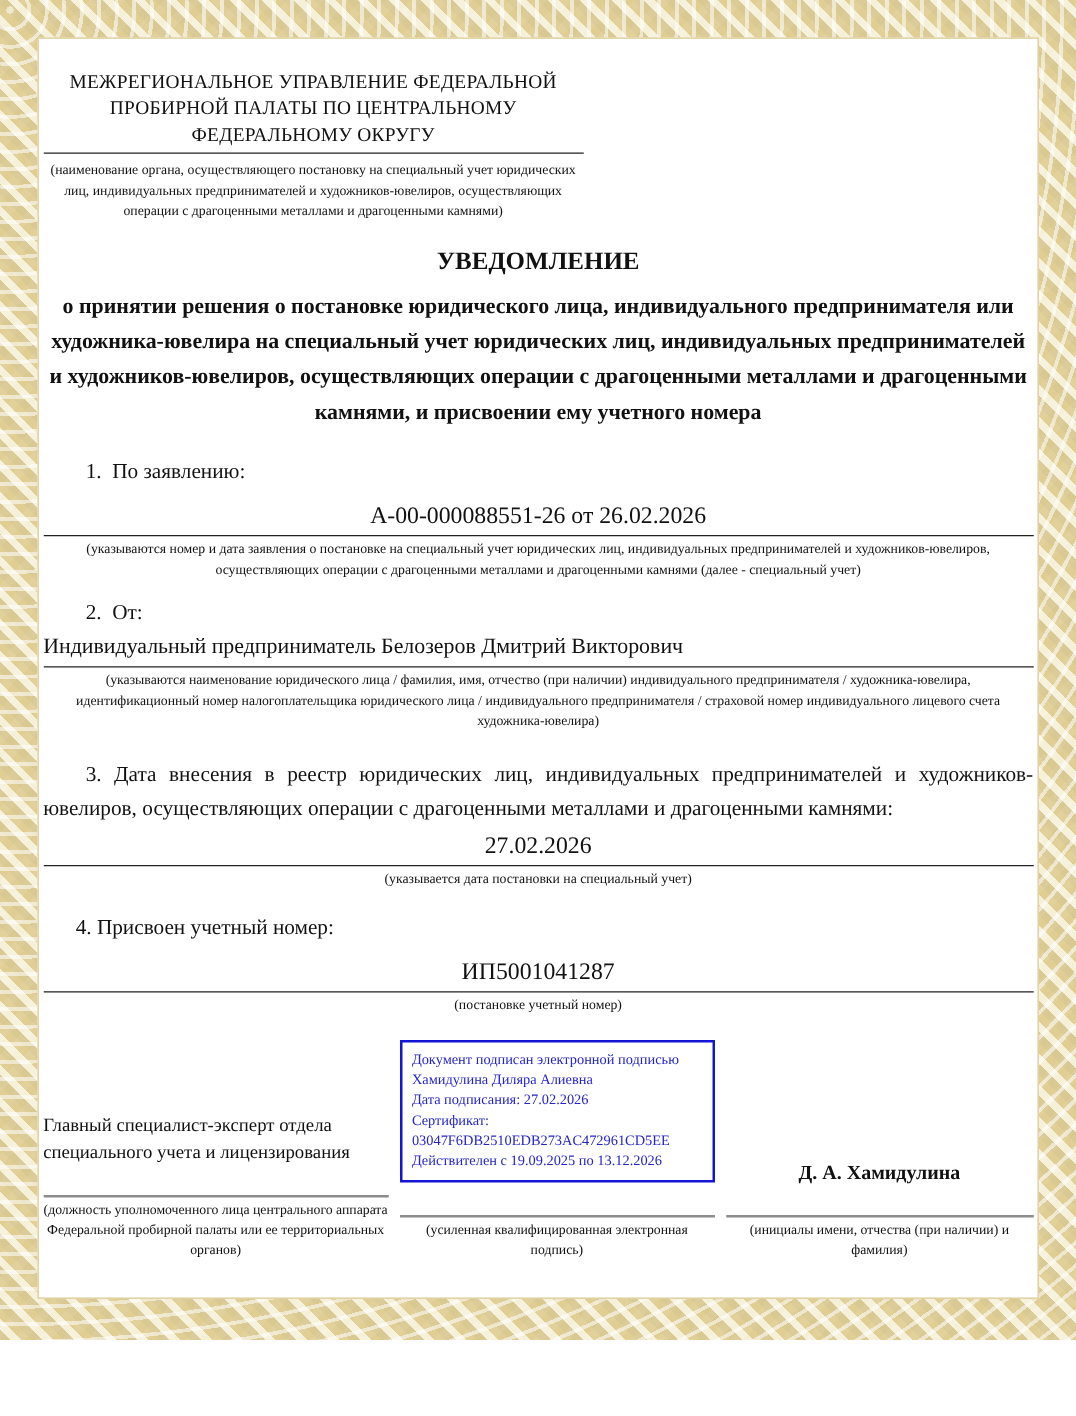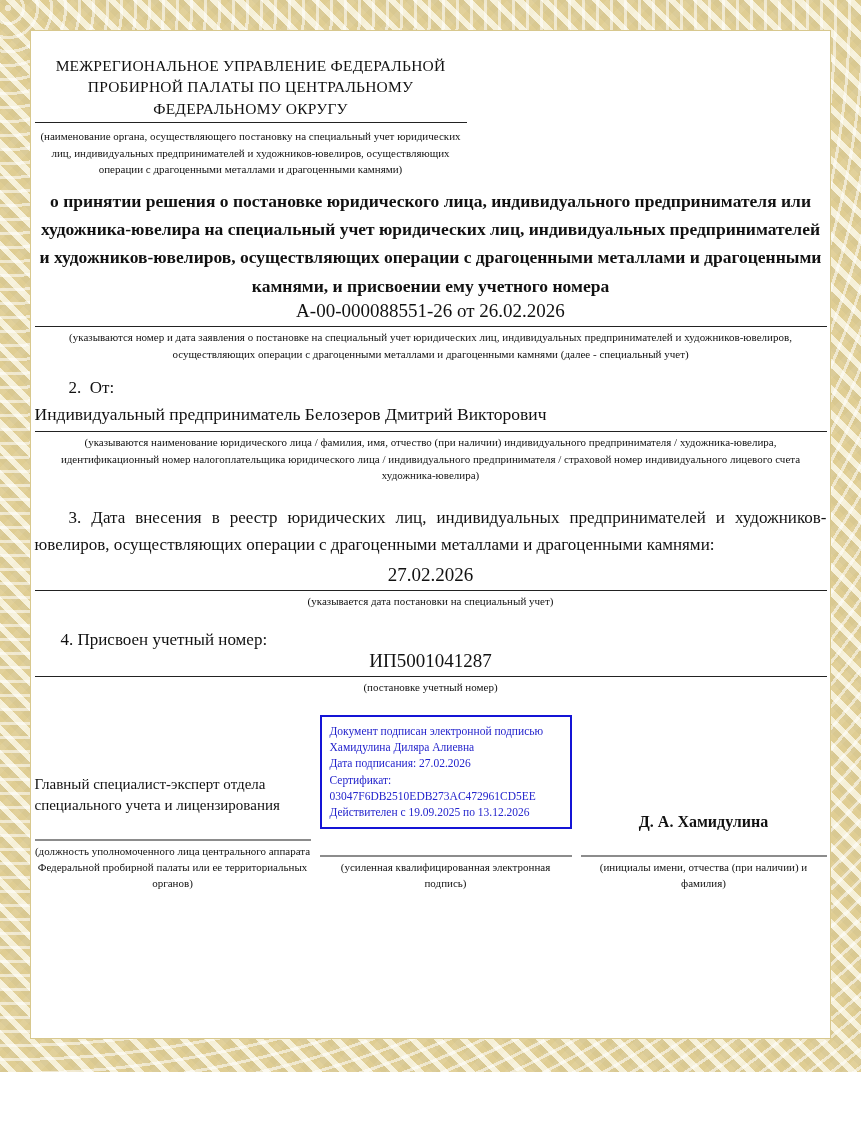--- a/index.html
+++ b/index.html
@@ -33,21 +33,21 @@
   
   .doc-title{text-align:center;font-weight:bold;font-size:20px;margin-top:20px;}
   .doc-subtitle{
     text-align:center;font-weight:bold;font-size:17.5px;line-height:1.62;
     margin-top:9px;padding:0 4px;
   }
 
   .item-label{font-size:17px;margin-top:24px;white-space:pre-wrap;}
   .indent{ text-indent:34px; }
   .item-para{font-size:17px;line-height:1.6;text-align:justify;margin-top:20px;white-space:pre-wrap;}
-  .item-value{font-size:19px;text-align:center;margin-top:0;}
+  .item-value{font-size:19px;text-align:center;margin-top:15px;}
   .rule{border:0;border-top:1.5px solid #222;margin:4px 0 0 0;}
   .small-note{font-size:11px;line-height:1.5;text-align:center;margin-top:2px;white-space:pre-wrap;}
   .plain-line{font-size:17.5px;line-height:1.45;margin-top:4px;}
 
   
   .sig-row{display:flex;justify-content:space-between;align-items:flex-end;margin-top:20px;}
   .sig-col{display:flex;flex-direction:column;justify-content:flex-end;}
   .sig-col-left{width:276px;}
   .sig-col-mid{width:252px;}
   .sig-col-right{width:246px;}
@@ -69,22 +69,24 @@
 
 <div class="sheet">
   <div class="page">
     <div class="content">
 
       <div class="org-block">
         <div class="org-name">МЕЖРЕГИОНАЛЬНОЕ УПРАВЛЕНИЕ ФЕДЕРАЛЬНОЙ ПРОБИРНОЙ ПАЛАТЫ ПО ЦЕНТРАЛЬНОМУ ФЕДЕРАЛЬНОМУ ОКРУГУ</div>
         <div class="org-note">(наименование органа, осуществляющего постановку на специальный учет юридических лиц, индивидуальных предпринимателей и художников-ювелиров, осуществляющих  операции с драгоценными металлами и драгоценными камнями)</div>
       </div>
 
+      <div class="doc-title">УВЕДОМЛЕНИЕ</div>
       <div class="doc-subtitle">о принятии решения о постановке юридического лица, индивидуального предпринимателя или художника-ювелира на специальный учет юридических лиц, индивидуальных предпринимателей и художников-ювелиров, осуществляющих операции с драгоценными металлами и драгоценными камнями, и присвоении ему учетного номера</div>
 
+      <div class="item-label indent">1.  По заявлению:</div>
       <div class="item-value">А-00-000088551-26 от 26.02.2026</div>
       <hr class="rule">
       <div class="small-note">(указываются номер и дата заявления о постановке на специальный учет юридических лиц, индивидуальных предпринимателей и художников-ювелиров, осуществляющих операции с драгоценными металлами и драгоценными камнями (далее - специальный учет)</div>
 
       <div class="item-label indent" style="margin-top:16px;">2.  От:</div>
       <div class="plain-line">Индивидуальный предприниматель Белозеров Дмитрий Викторович</div>
       <hr class="rule">
       <div class="small-note">(указываются наименование юридического лица / фамилия, имя, отчество (при наличии) индивидуального предпринимателя / художника-ювелира, идентификационный номер налогоплательщика юридического лица / индивидуального предпринимателя / страховой номер индивидуального лицевого счета художника-ювелира)</div>
 
       <div class="item-para indent">3. Дата внесения в реестр юридических лиц, индивидуальных предпринимателей и художников-ювелиров, осуществляющих операции с драгоценными металлами и драгоценными камнями:</div>

